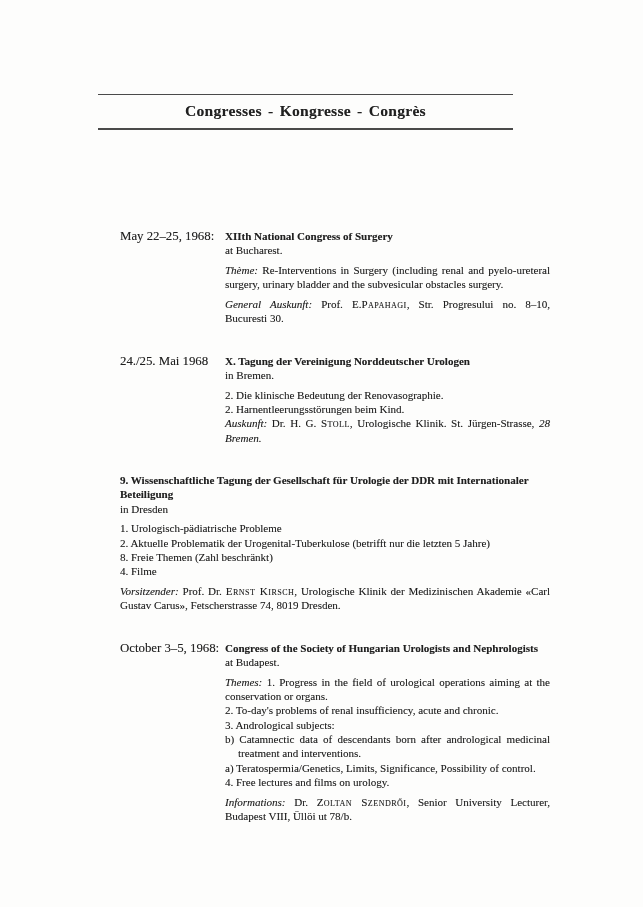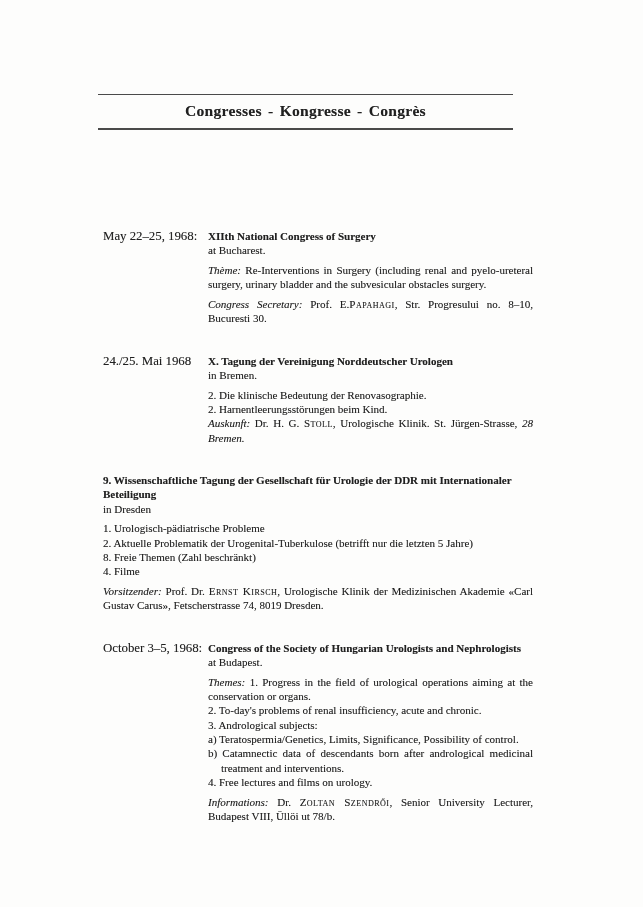--- a/index.html
+++ b/index.html
@@ -26,21 +26,21 @@
   .rule-top { border-top-width: 1.6px; }
   .header h1 {
     margin: 7px 0 8px 0;
     text-align: center;
     font-size: 15.5px;
     font-weight: 700;
     letter-spacing: 0.3px;
     word-spacing: 2px;
   }
   
-  .entries { position: absolute; left: 103px; top: 229px; width: 430px; }
+  .entries { position: absolute; left: 120px; top: 229px; width: 430px; }
   .entry { display: flex; margin-top: 28px; }
   .entry:first-child { margin-top: 0; }
   .date {
     flex: 0 0 105px;
     font-size: 12.8px;
     line-height: 14.3px;
     white-space: nowrap;
   }
   .body {
     flex: 1 1 auto;
@@ -66,21 +66,21 @@
     <h1>Congresses - Kongresse - Congrès</h1>
     <div class="rule rule-bottom"></div>
   </div>
   <main class="entries">
       <section class="entry">
         <div class="date">May 22–25, 1968:</div>
         <div class="body">
           <p class="blk title"><span class="run-b">XIIth National Congress of Surgery</span></p>
           <p class="blk line"><span class="run-r">at Bucharest.</span></p>
           <p class="blk para"><span class="run-i">Thème:</span><span class="run-r"> Re-Interventions in Surgery (including renal and pyelo-ureteral surgery, urinary bladder and the subvesicular obstacles surgery.</span></p>
-          <p class="blk para"><span class="run-i">Congress Secretary:</span><span class="run-r"> Prof. E.</span><span class="run-sc">Papahagi</span><span class="run-r">, Str. Progresului no. 8–10, Bucuresti 30.</span></p>
+          <p class="blk para"><span class="run-i">General Auskunft:</span><span class="run-r"> Prof. E.</span><span class="run-sc">Papahagi</span><span class="run-r">, Str. Progresului no. 8–10, Bucuresti 30.</span></p>
         </div>
       </section>
       <section class="entry">
         <div class="date">24./25. Mai 1968</div>
         <div class="body">
           <p class="blk title"><span class="run-b">X. Tagung der Vereinigung Norddeutscher Urologen</span></p>
           <p class="blk line"><span class="run-r">in Bremen.</span></p>
           <p class="blk para"><span class="run-r">2. Die klinische Bedeutung der Renovasographie.</span></p>
           <p class="blk item"><span class="run-r">2. Harnentleerungsstörungen beim Kind.</span></p>
           <p class="blk item"><span class="run-i">Auskunft:</span><span class="run-r"> Dr. H. G. </span><span class="run-sc">Stoll</span><span class="run-r">, Urologische Klinik. St. Jürgen-Strasse, </span><span class="run-i">28 Bremen.</span></p>
@@ -98,20 +98,20 @@
         </div>
       </section>
       <section class="entry">
         <div class="date">October 3–5, 1968:</div>
         <div class="body">
           <p class="blk title"><span class="run-b">Congress of the Society of Hungarian Urologists and Nephrologists</span></p>
           <p class="blk line"><span class="run-r">at Budapest.</span></p>
           <p class="blk para"><span class="run-i">Themes:</span><span class="run-r"> 1. Progress in the field of urological operations aiming at the conservation or organs.</span></p>
           <p class="blk item"><span class="run-r">2. To-day's problems of renal insufficiency, acute and chronic.</span></p>
           <p class="blk item"><span class="run-r">3. Andrological subjects:</span></p>
+          <p class="blk item hang"><span class="run-r">b) Catamnectic data of descendants born after andrological medicinal treatment and interventions.</span></p>
           <p class="blk item hang"><span class="run-r">a) Teratospermia/Genetics, Limits, Significance, Possibility of control.</span></p>
-          <p class="blk item hang"><span class="run-r">b) Catamnectic data of descendants born after andrological medicinal treatment and interventions.</span></p>
           <p class="blk item"><span class="run-r">4. Free lectures and films on urology.</span></p>
           <p class="blk para"><span class="run-i">Informations:</span><span class="run-r"> Dr. </span><span class="run-sc">Zoltan Szendrői</span><span class="run-r">, Senior University Lecturer, Budapest VIII, Üllöi ut 78/b.</span></p>
         </div>
       </section>
     </main>
 </div>
 
 </body></html>

